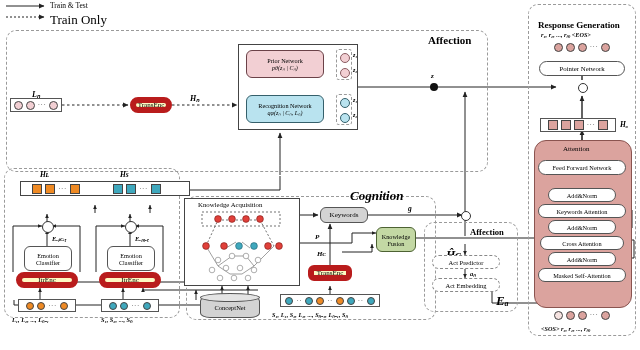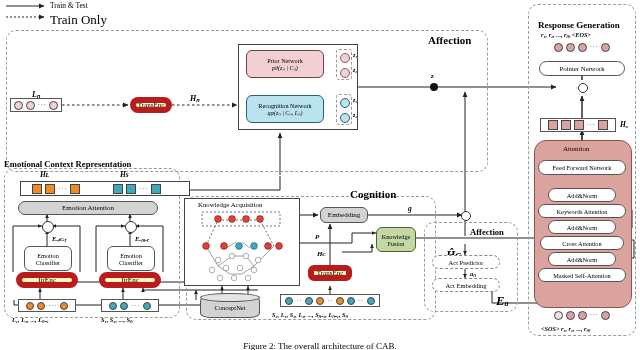--- a/index.html
+++ b/index.html
@@ -203,40 +203,38 @@
   <div class="dash2" style="left:336px;top:94px;width:16px;height:31px;border-radius:3px;"></div>
   <div class="abs" style="left:340px;top:98px;width:8px;height:8px;border-radius:50%;background:#b9e3ef;border:1px solid #35606b;"></div>
   <div class="abs" style="left:340px;top:113px;width:8px;height:8px;border-radius:50%;background:#b9e3ef;border:1px solid #35606b;"></div>
   <div class="lbl" style="left:353px;top:97px;font-size:6px;">z₁</div>
   <div class="lbl" style="left:353px;top:112px;font-size:6px;">z₂</div>
 
   <div class="abs" style="left:430px;top:83px;width:8px;height:8px;border-radius:50%;background:#111;"></div>
   <div class="lbl" style="left:431px;top:72px;font-size:7px;">z</div>
 
   <div class="dash" style="left:4px;top:168px;width:176px;height:150px;"></div>
-  <div class="sec" style="left:4px;top:159px;font-size:8.6px;">Emotional Context Representation</div>
 
   <div class="lbl" style="left:40px;top:170px;font-size:7.5px;">Hʟ</div>
   <div class="lbl" style="left:120px;top:170px;font-size:7.5px;">Hѕ</div>
 
   <div class="solidframe" style="left:20px;top:181px;width:170px;height:15px;"></div>
   <div class="strip" style="left:24px;top:183px;width:64px;height:11px;border:none;">
     <span class="sq" style="background:#ef8a24;"></span>
     <span class="sq" style="background:#ef8a24;"></span>
     <span class="ell">···</span>
     <span class="sq" style="background:#ef8a24;"></span>
   </div>
   <div class="strip" style="left:105px;top:183px;width:64px;height:11px;border:none;">
     <span class="sq" style="background:#3fa8bd;"></span>
     <span class="sq" style="background:#3fa8bd;"></span>
     <span class="ell">···</span>
     <span class="sq" style="background:#3fa8bd;"></span>
   </div>
 
-  <div class="rbox pill gray" style="left:18px;top:201px;width:140px;height:14px;font-size:7px;">Emotion Attention</div>
 
   <div class="abs" style="left:42px;top:221px;width:10px;height:10px;border-radius:50%;border:1px solid #333;background:#fff;"></div>
   <div class="abs" style="left:125px;top:221px;width:10px;height:10px;border-radius:50%;border:1px solid #333;background:#fff;"></div>
 
   <div class="lbl" style="left:52px;top:234px;font-size:6.5px;">Eₑₗᵢᴄᵢₜ</div>
   <div class="lbl" style="left:135px;top:234px;font-size:6.5px;">Eₑₘₒₜ</div>
 
   <div class="rbox rr white" style="left:24px;top:246px;width:48px;height:25px;">
     <span style="font-size:6.3px;">Emotion</span>
     <span style="font-size:6.3px;">Classifier</span>
@@ -261,21 +259,21 @@
   <div class="strip" style="left:101px;top:299px;width:58px;height:13px;">
     <span class="dot sm" style="background:#3fa8bd;"></span>
     <span class="dot sm" style="background:#3fa8bd;"></span>
     <span class="ell">···</span>
     <span class="dot sm" style="background:#3fa8bd;"></span>
   </div>
   <div class="lbl" style="left:12px;top:315px;font-size:6.3px;">L₁, L₂, ..., Lₙ₋₁</div>
   <div class="lbl" style="left:101px;top:315px;font-size:6.3px;">S₁, S₂, ..., Sₙ</div>
 
   <div class="dash" style="left:186px;top:196px;width:250px;height:124px;"></div>
-  <div class="sec" style="left:350px;top:188px;font-size:11px;">Cognition</div>
+  <div class="sec" style="left:350px;top:188px;font-size:13px;font-style:italic;">Cognition</div>
 
   <div class="solidframe" style="left:184px;top:198px;width:116px;height:88px;"></div>
   <div class="txt" style="left:198px;top:202px;font-size:6.8px;">Knowledge Acquisition</div>
 
   <svg class="abs" style="left:184px;top:198px;width:116px;height:88px;">
     <g stroke="#777" fill="none" stroke-width="0.7">
       <path d="M22,48 L34,22 M34,22 L48,22 M48,22 L62,22 M62,22 L76,22 M76,22 L90,48" stroke="#333" stroke-dasharray="2,2"></path>
       <path d="M22,48 L34,68 M34,68 L46,76 M46,76 L58,76 M58,76 L70,68 M70,68 L90,48"></path>
       <path d="M34,68 L48,58 M48,58 L62,58 M62,58 L70,68"></path>
       <path d="M42,50 L52,44 M58,44 L66,50"></path>
@@ -312,21 +310,21 @@
     <span style="font-size:6.5px;">ConceptNet</span>
   </div>
   <div class="abs" style="left:200px;top:293px;width:58px;height:7px;background:#e4e4e4;
               border:1px solid #555;border-radius:50%;"></div>
 
   <div class="lbl" style="left:313px;top:204px;font-size:7px;margin-left:40px;">rᴄ</div>
   <div class="lbl" style="left:315px;top:233px;font-size:7px;">P</div>
   <div class="lbl" style="left:317px;top:250px;font-size:7px;">Hᴄ</div>
   <div class="lbl" style="left:408px;top:204px;font-size:7.5px;">g</div>
 
-  <div class="rbox rr gray" style="left:320px;top:207px;width:48px;height:16px;font-size:7px;">Embedding</div>
+  <div class="rbox rr gray" style="left:320px;top:207px;width:48px;height:16px;font-size:7px;">Keywords</div>
 
   <div class="rbox rr green" style="left:376px;top:227px;width:40px;height:25px;">
     <span style="font-size:6.2px;">Knowledge</span>
     <span style="font-size:6.2px;">Fusion</span>
   </div>
 
   <div class="rbox rr yellow" style="left:308px;top:265px;width:44px;height:16px;font-size:7px;">TransEnc</div>
 
   <div class="strip" style="left:280px;top:294px;width:100px;height:13px;">
     <span class="dot sm" style="background:#3fa8bd;"></span>
@@ -394,15 +392,14 @@
 
   <div class="strip" style="left:540px;top:308px;width:84px;height:14px;border:none;">
     <span class="dot" style="background:#f6e3e1;"></span>
     <span class="dot" style="background:#dba39e;"></span>
     <span class="dot" style="background:#dba39e;"></span>
     <span class="ell">···</span>
     <span class="dot" style="background:#dba39e;"></span>
   </div>
   <div class="lbl" style="left:541px;top:324px;font-size:6.2px;">&lt;SOS&gt;  r₁, r₂, ..., rₘ</div>
 
-  <div class="cap" style="left:0;top:341px;width:640px;font-size:9px;">Figure 2:  The overall architecture of CAB.</div>
 
 </div>
 
 </body></html>

